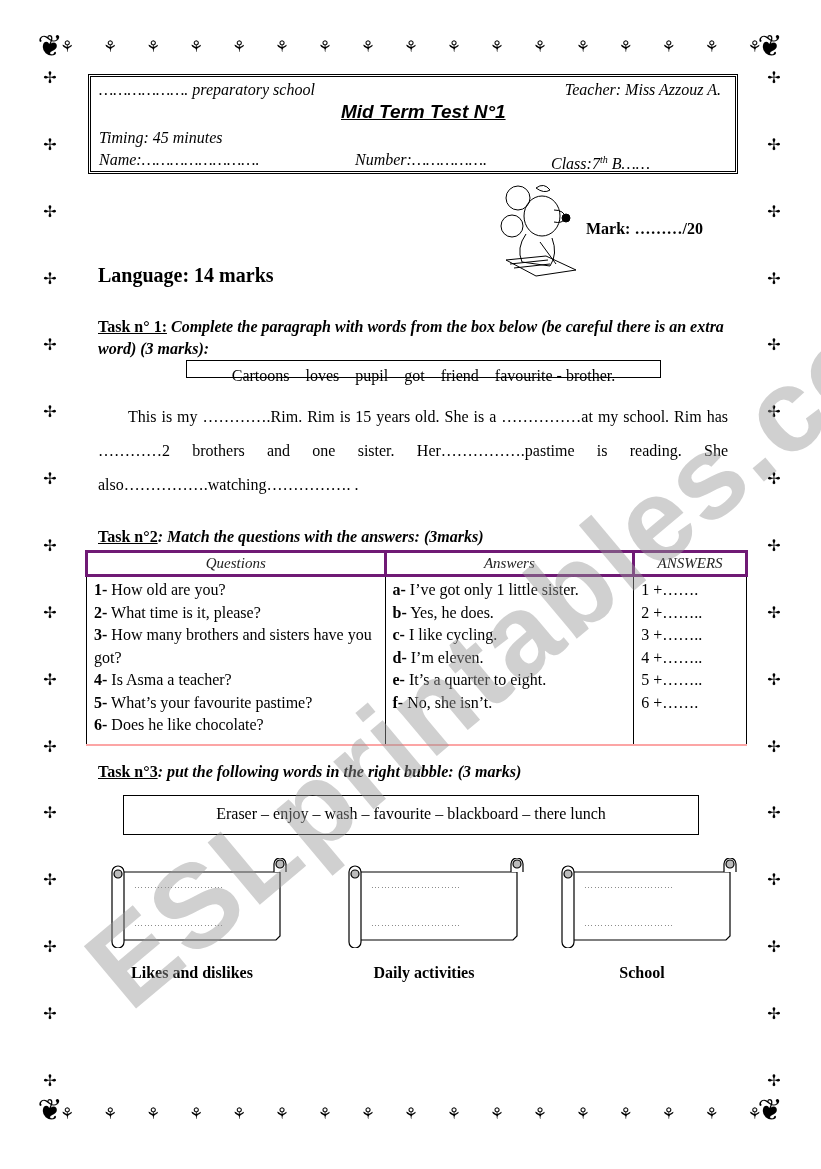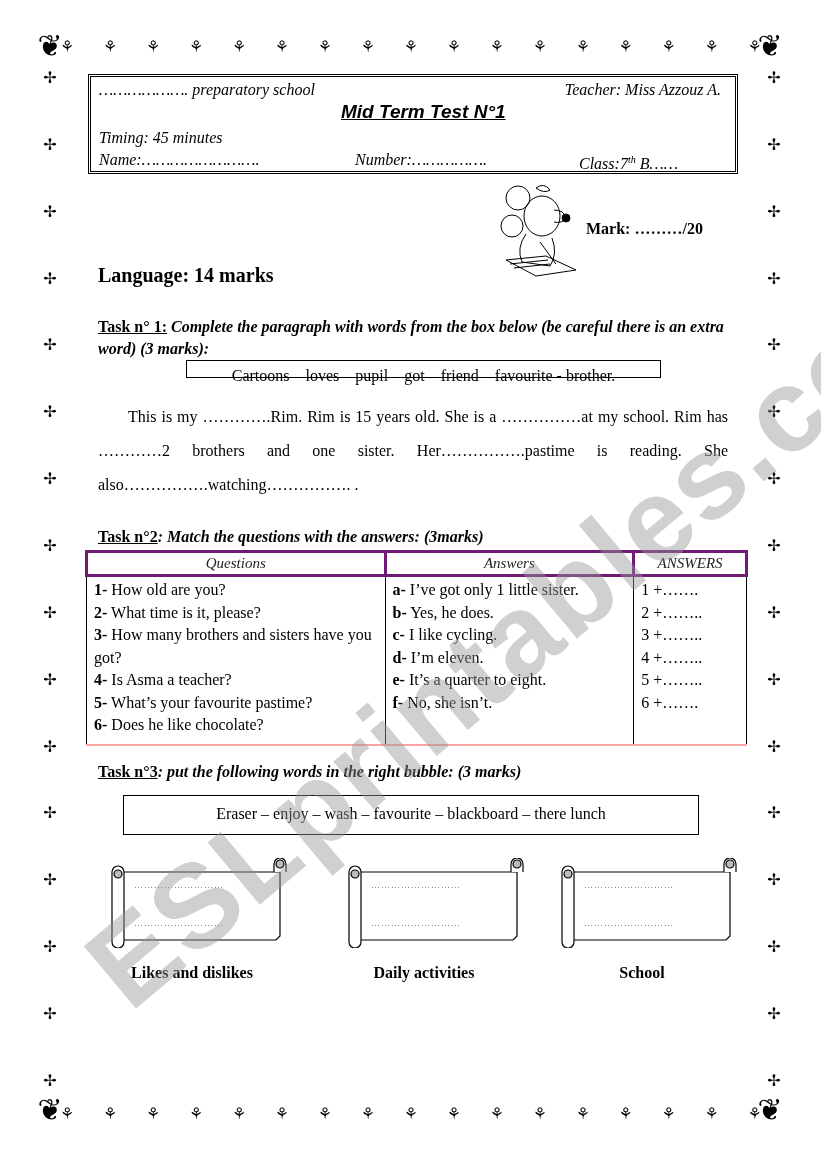--- a/index.html
+++ b/index.html
@@ -132,21 +132,21 @@
     <span>………………. preparatory school</span>
     <span style="position:absolute; right:6px;">Teacher: Miss Azzouz A.</span>
   </div>
   <div class="hb-title">Mid Term Test N°1</div>
   <div class="hb-row" style="top:50px;">
     <span>Timing: 45 minutes</span>
   </div>
   <div class="hb-row" style="top:72px;">
     <span>Name:…………………….</span>
     <span style="position:absolute; left:256px;">Number:…………….</span>
-    <span style="position:absolute; left:480px;text-align:center;"><span>Class:7</span><sup style="font-size:10px;">th</sup><span> B……</span></span>
+    <span style="position:absolute; left:452px;text-align:center;"><span>Class:7</span><sup style="font-size:10px;">th</sup><span> B……</span></span>
   </div>
 </div>
 
 <svg class="mascot" viewBox="0 0 96 96" fill="none" stroke="#000" stroke-width="1">
   <circle cx="22" cy="16" r="12"></circle>
   <circle cx="16" cy="44" r="11"></circle>
   <ellipse cx="46" cy="34" rx="18" ry="20"></ellipse>
   <path d="M40 6 q8 -6 14 2 q-6 4 -14 -2z"></path>
   <path d="M58 28 q10 0 12 8 q-4 6 -12 4"></path>
   <circle cx="70" cy="36" r="4" fill="#000"></circle>

